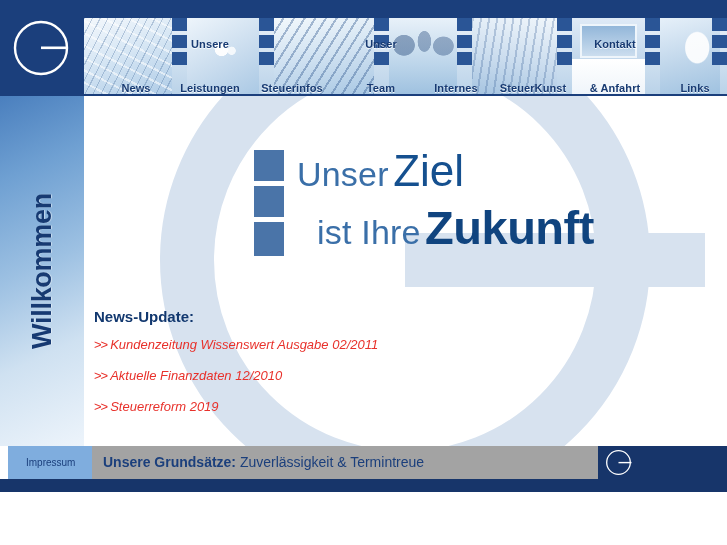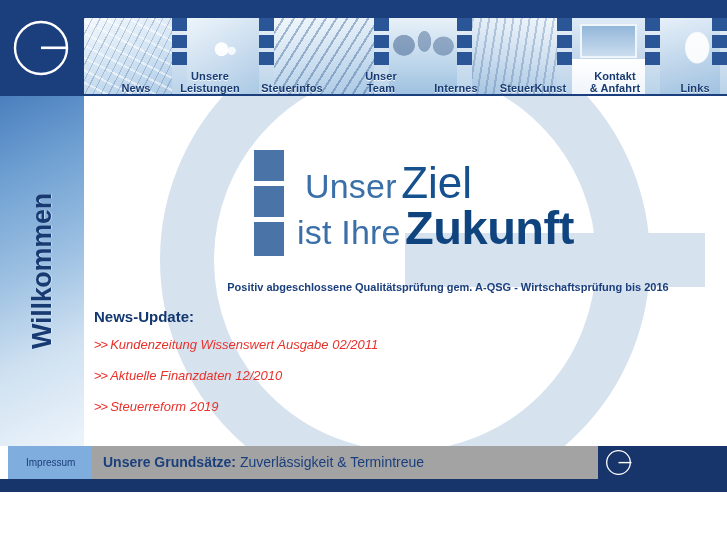--- a/index.html
+++ b/index.html
@@ -88,21 +88,21 @@
     text-align: center;
     color: #173a72;
     font-weight: bold;
     font-size: 11px;
     line-height: 12px;
     letter-spacing: .1px;
     text-shadow: 0 1px 0 rgba(255,255,255,.85);
     cursor: pointer;
     white-space: nowrap;
   }
-  .navitem span { display: block; }
+  .navitem span { display: block; margin-top: 32px; }
 
   .header-underline {
     position: absolute;
     left: 84px; top: 94px;
     width: 643px; height: 2px;
     background: #1b3f7c;
   }
 
   
   .sidebar {
@@ -175,22 +175,22 @@
     background: #4a74a8;
     margin-bottom: 5px;
   }
   .sq-col i:nth-child(3) { height: 34px; }
   .sline {
     position: absolute;
     left: 43px;
     white-space: nowrap;
     color: #1b4f8f;
   }
-  .sline1 { top: 12px; margin-left: 8px; }
-  .sline2 { top: 54px; }
+  .sline1 { top: 0px; }
+  .sline2 { top: 54px; margin-left: 20px; }
   .s-light {
     font-size: 34px;
     color: #3a6fa8;
     letter-spacing: .2px;
   }
   .s-mid {
     font-size: 44px;
     color: #15508f;
     font-weight: normal;
   }
@@ -494,21 +494,20 @@
       <div class="sline sline1">
         <span class="s-light">Unser</span>
         <span class="s-mid">Ziel</span>
       </div>
       <div class="sline sline2">
         <span class="s-light">ist Ihre</span>
         <span class="s-bold">Zukunft</span>
       </div>
     </div>
 
-    <div class="quality-line">Positiv abgeschlossene Qualitätsprüfung gem. A-QSG - Wirtschaftsprüfung bis 2016</div>
 
     <div class="news-title">News-Update:</div>
 
     <div class="news-list">
       <div class="news-item">
         <span class="arrows">&gt;&gt;</span><span>Kundenzeitung Wissenswert Ausgabe 02/2011</span>
       </div>
       <div class="news-item">
         <span class="arrows">&gt;&gt;</span><span>Aktuelle Finanzdaten 12/2010</span>
       </div>

